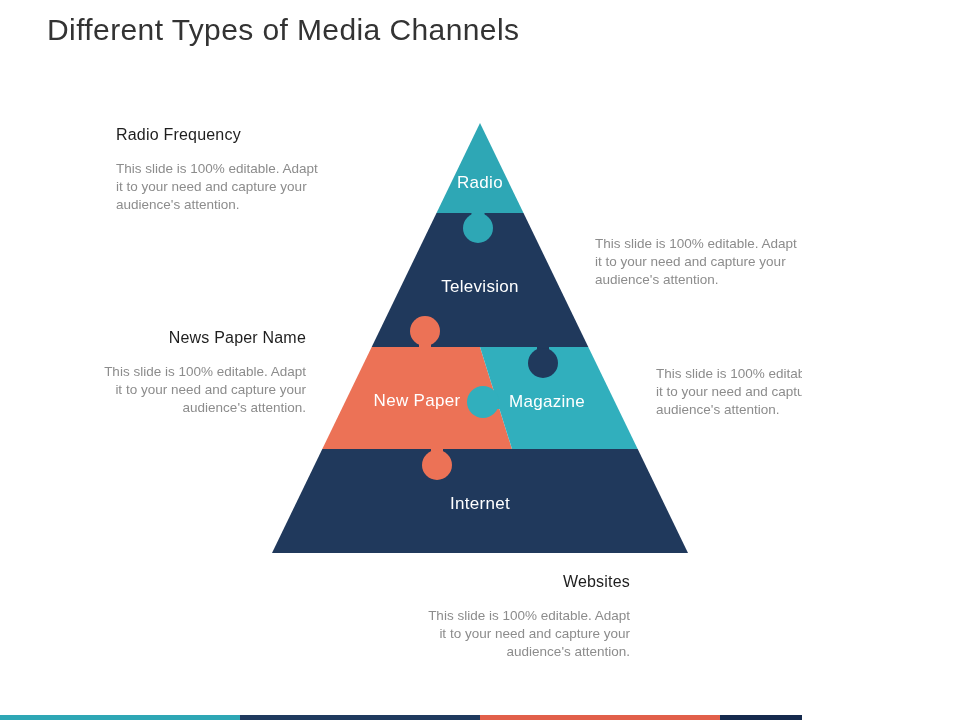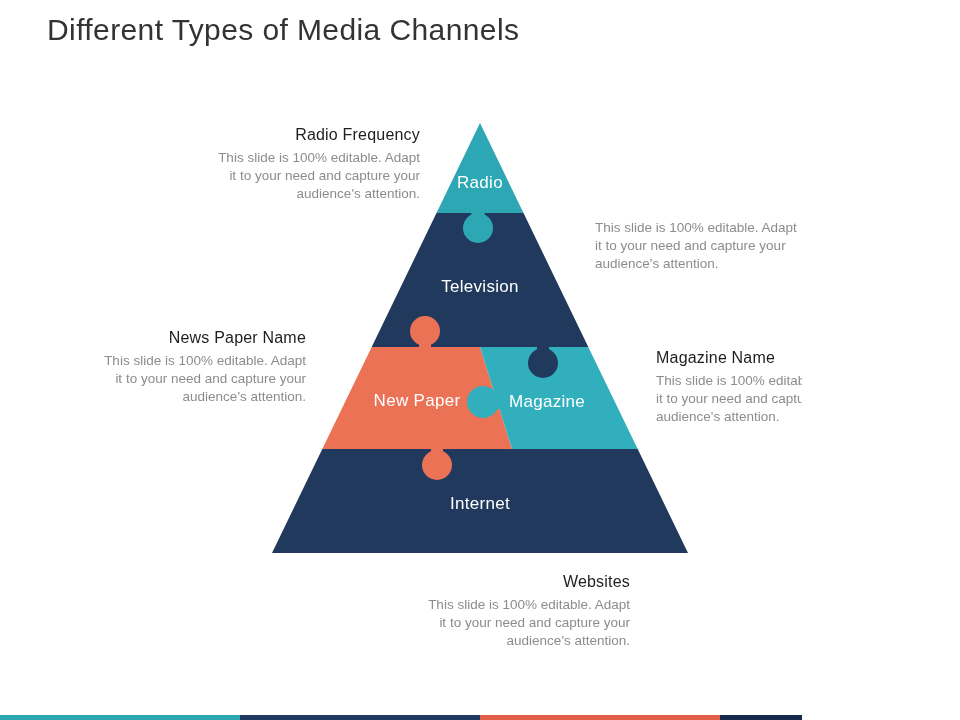--- a/index.html
+++ b/index.html
@@ -40,22 +40,23 @@
     font-weight: 400;
     color: #1e1e1e;
     margin-bottom: 5px;
     letter-spacing: 0.2px;
   }
   .note-body {
     font-size: 13.5px;
     line-height: 18px;
     color: #8c8c8c;
     white-space: pre-line;
+    margin-top: 16px;
   }
-  .note-radio      { left: 140px; top: 126px; width: 280px; text-align: right; }
+  .note-radio      { left: 116px; top: 126px; width: 280px; text-align: left; }
   .note-news-ch    { left: 595px; top: 219px; width: 260px; text-align: left; }
   .note-newspaper  { left:  26px; top: 329px; width: 280px; text-align: right; }
   .note-magazine   { left: 656px; top: 349px; width: 260px; text-align: left; }
   .note-websites   { left: 330px; top: 573px; width: 300px; text-align: right; }
   .bottom-stripe-svg {
     position: absolute;
     left: 0;
     bottom: 0;
   }
 </style>
@@ -128,21 +129,20 @@
   </div>
 
   <div class="note note-newspaper">
     <div class="note-heading">News Paper Name</div>
     <div class="note-body">This slide is 100% editable. Adapt
 it to your need and capture your
 audience's attention.</div>
   </div>
 
   <div class="note note-magazine">
-    <div class="note-heading">Magazine Name</div>
     <div class="note-body">This slide is 100% editable. Adapt
 it to your need and capture your
 audience's attention.</div>
   </div>
 
   <div class="note note-websites">
     <div class="note-heading">Websites</div>
     <div class="note-body">This slide is 100% editable. Adapt
 it to your need and capture your
 audience's attention.</div>

